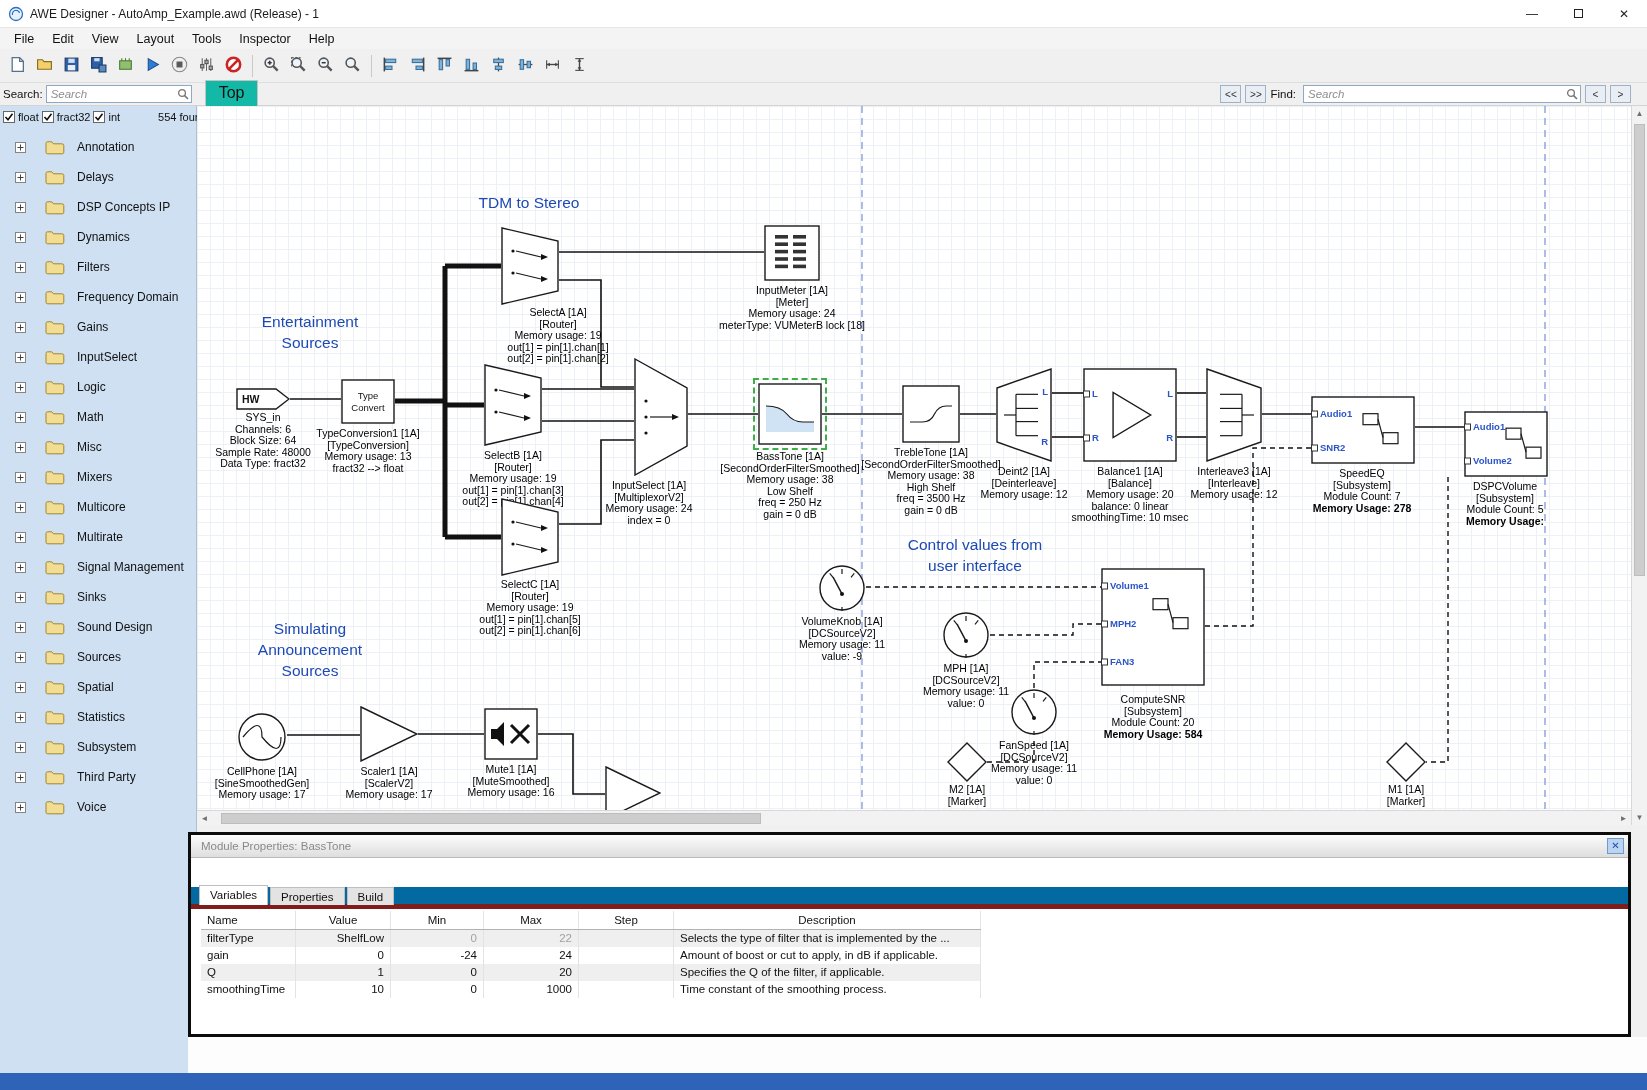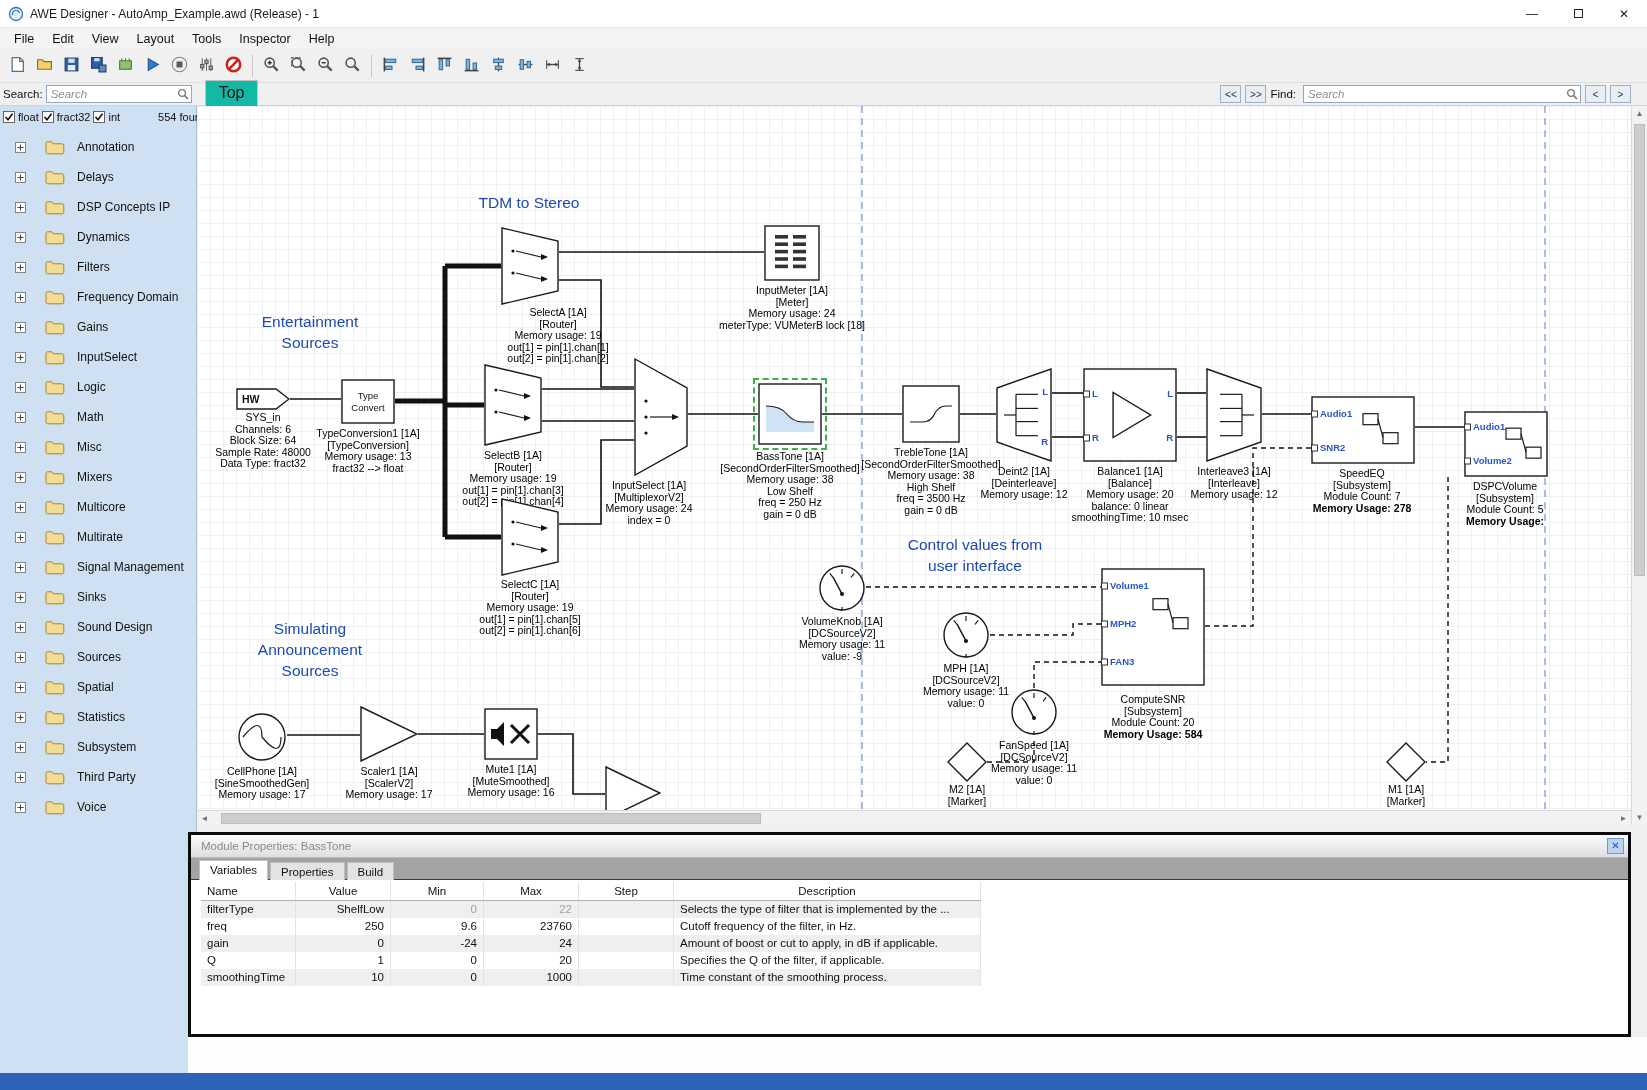--- a/index.html
+++ b/index.html
@@ -62,21 +62,21 @@
   .harrow { position: absolute; top: 1px; width: 15px; height: 13px; font-size: 8px; color: #707070; display: flex; align-items: center; justify-content: center; }
   .vscroll { position: absolute; left: 1631px; top: 106px; width: 16px; height: 719px; background: #f2f2f2; border-left: 1px solid #d8d8d8; }
   .vthumb { position: absolute; left: 2px; top: 18px; width: 11px; height: 452px; background: #cdcdcd; border: 1px solid #bdbdbd; }
   .varrow { position: absolute; left: 1px; width: 13px; height: 15px; font-size: 8px; color: #707070; display: flex; align-items: center; justify-content: center; }
 
   
   .underpanel { position: absolute; left: 188px; top: 1037px; width: 1459px; height: 36px; background: #fdfdfd; }
   .propspanel { position: absolute; left: 188px; top: 832px; width: 1443px; height: 205px; background: #fff; border: 3px solid #0c0c0c; }
   .propshead { position: relative; height: 23px; background: linear-gradient(#fcfcfc, #dedede); border-bottom: 1px solid #bbb; color: #8a8a8a; font-size: 11.5px; line-height: 23px; padding-left: 10px; }
   .propsclose { position: absolute; right: 4px; top: 3px; width: 17px; height: 16px; background: #bcd4ee; border: 1px solid #6d9ad0; color: #1a4fba; font-size: 10px; line-height: 14px; text-align: center; }
-  .propstabs { height: 22px; background: #a3a3a3; border-bottom: 1px solid #7f1d1d; display: flex; align-items: flex-end; padding-left: 8px; gap: 2px; }
+  .propstabs { height: 22px; background: #0369a1; border-bottom: 5px solid #7f1d1d; display: flex; align-items: flex-end; padding-left: 8px; gap: 2px; margin-top: 29px; }
   .ptab { padding: 3px 10px 2px; font-size: 11.5px; border: 1px solid #bfbfbf; border-bottom: none; background: #e3e3e3; margin-bottom: -1px; }
   .ptab.active { background: #fff; padding-bottom: 4px; z-index: 2; }
   .propstable { margin-left: 10px; width: 780px; font-size: 11.5px; margin-top: 2px; }
   .prow { display: flex; height: 17px; line-height: 17px; }
   .prow.header { height: 19px; line-height: 19px; border-bottom: 1px solid #b2b2b2; }
   .prow.body:nth-child(even) { background: #efefef; }
   .pcell { border-right: 1px solid #e3e3e3; padding: 0 6px; overflow: hidden; white-space: nowrap; }
   .al { text-align: left; } .ar { text-align: right; } .ac { text-align: center; }
   .dim { color: #a2a2a2; }
 
@@ -1018,28 +1018,20 @@
         </div>
         <div class="prow body">
           <div class="pcell al" style="width: 95px;">filterType</div>
           <div class="pcell ar" style="width: 95px;">ShelfLow</div>
           <div class="pcell ar dim" style="width: 93px;">0</div>
           <div class="pcell ar dim" style="width: 95px;">22</div>
           <div class="pcell ar" style="width: 95px;"></div>
           <div class="pcell al" style="width: 307px;">Selects the type of filter that is implemented by the ...</div>
         </div>
         <div class="prow body">
-          <div class="pcell al" style="width: 95px;">freq</div>
-          <div class="pcell ar" style="width: 95px;">250</div>
-          <div class="pcell ar" style="width: 93px;">9.6</div>
-          <div class="pcell ar" style="width: 95px;">23760</div>
-          <div class="pcell ar" style="width: 95px;"></div>
-          <div class="pcell al" style="width: 307px;">Cutoff frequency of the filter, in Hz.</div>
-        </div>
-        <div class="prow body">
           <div class="pcell al" style="width: 95px;">gain</div>
           <div class="pcell ar" style="width: 95px;">0</div>
           <div class="pcell ar" style="width: 93px;">-24</div>
           <div class="pcell ar" style="width: 95px;">24</div>
           <div class="pcell ar" style="width: 95px;"></div>
           <div class="pcell al" style="width: 307px;">Amount of boost or cut to apply, in dB if applicable.</div>
         </div>
         <div class="prow body">
           <div class="pcell al" style="width: 95px;">Q</div>
           <div class="pcell ar" style="width: 95px;">1</div>

